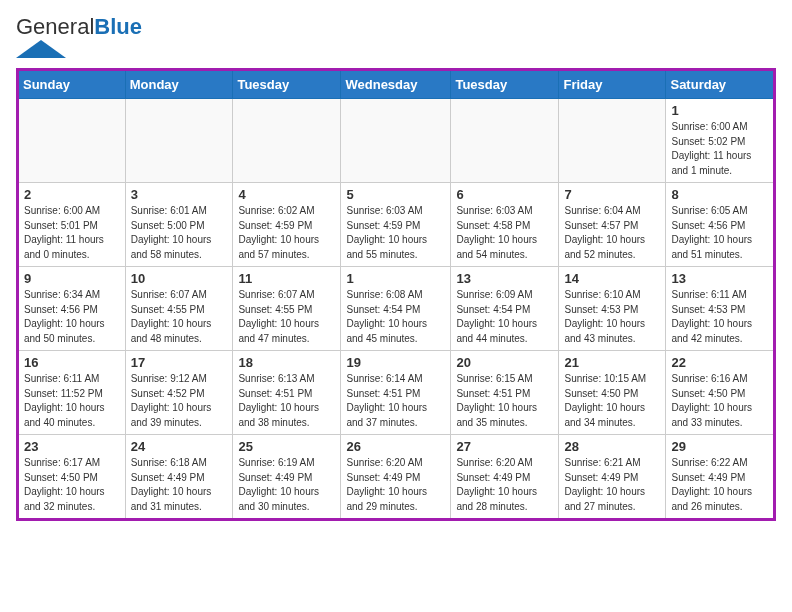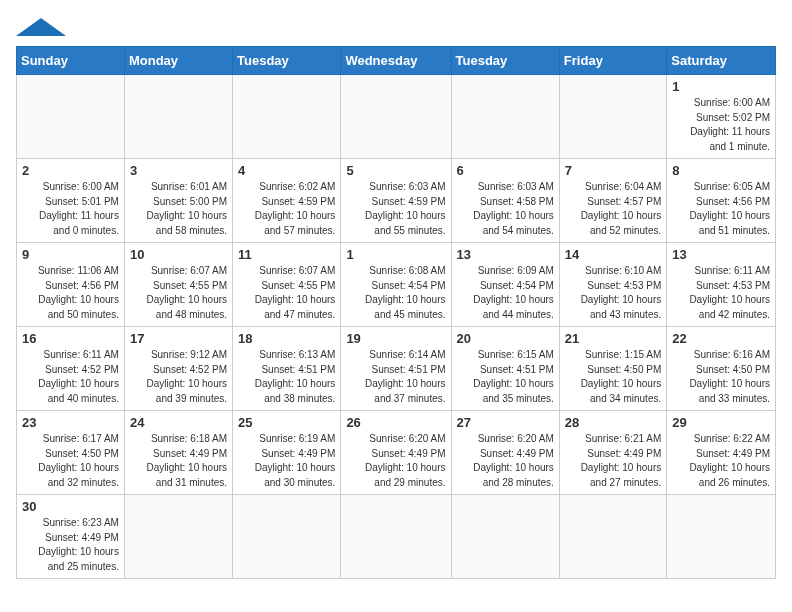--- a/index.html
+++ b/index.html
@@ -42,21 +42,21 @@
       color: #333;
       font-weight: normal;
     }
     .subtitle {
       font-size: 14px;
       color: #555;
     }
     .calendar {
       width: 100%;
       border-collapse: collapse;
-      border: 1px solid #a21caf;
+      border: 3px solid #a21caf;
     }
     .calendar thead tr th {
       background-color: #2979c5;
       color: #fff;
       padding: 6px 4px;
       font-size: 13px;
       font-weight: bold;
       text-align: left;
       border: 1px solid #1a6fb5;
     }
@@ -76,31 +76,33 @@
     .day-number {
       font-size: 13px;
       font-weight: bold;
       display: block;
       margin-bottom: 2px;
     }
     .day-info {
       font-size: 10px;
       color: #333;
       line-height: 1.45;
-      text-align: right;
     }
     .last-row td {
       background: #f0f0f0;
     }
   </style>
 </head>
 <body>
 
 <div class="header-area">
   <div class="logo">
+    <div class="logo-text">
+      <span class="general">General</span><span class="blue">Blue</span>
+    </div>
     <svg class="logo-icon" viewBox="0 0 50 18">
       <polygon points="0,18 25,0 50,18" fill="#1a6fb5"></polygon>
     </svg>
   </div>
   <div class="title-area">
     <div class="month-title"></div>
     <div class="subtitle"></div>
   </div>
 </div>
 
@@ -171,21 +173,21 @@
         <td>
           <span class="day-number">8</span>
           <div class="day-info">Sunrise: 6:05 AM
 Sunset: 4:56 PM
 Daylight: 10 hours and 51 minutes.</div>
         </td>
       </tr>
       <tr>
         <td>
           <span class="day-number">9</span>
-          <div class="day-info">Sunrise: 11:06 AM
+          <div class="day-info">Sunrise: 6:34 AM
 Sunset: 4:56 PM
 Daylight: 10 hours and 50 minutes.</div>
         </td>
         <td>
           <span class="day-number">10</span>
           <div class="day-info">Sunrise: 6:07 AM
 Sunset: 4:55 PM
 Daylight: 10 hours and 48 minutes.</div>
         </td>
         <td>
@@ -216,21 +218,21 @@
           <span class="day-number">13</span>
           <div class="day-info">Sunrise: 6:11 AM
 Sunset: 4:53 PM
 Daylight: 10 hours and 42 minutes.</div>
         </td>
       </tr>
       <tr>
         <td>
           <span class="day-number">16</span>
           <div class="day-info">Sunrise: 6:11 AM
-Sunset: 4:52 PM
+Sunset: 11:52 PM
 Daylight: 10 hours and 40 minutes.</div>
         </td>
         <td>
           <span class="day-number">17</span>
           <div class="day-info">Sunrise: 9:12 AM
 Sunset: 4:52 PM
 Daylight: 10 hours and 39 minutes.</div>
         </td>
         <td>
           <span class="day-number">18</span>
@@ -245,21 +247,21 @@
 Daylight: 10 hours and 37 minutes.</div>
         </td>
         <td>
           <span class="day-number">20</span>
           <div class="day-info">Sunrise: 6:15 AM
 Sunset: 4:51 PM
 Daylight: 10 hours and 35 minutes.</div>
         </td>
         <td>
           <span class="day-number">21</span>
-          <div class="day-info">Sunrise: 1:15 AM
+          <div class="day-info">Sunrise: 10:15 AM
 Sunset: 4:50 PM
 Daylight: 10 hours and 34 minutes.</div>
         </td>
         <td>
           <span class="day-number">22</span>
           <div class="day-info">Sunrise: 6:16 AM
 Sunset: 4:50 PM
 Daylight: 10 hours and 33 minutes.</div>
         </td>
       </tr>
@@ -300,28 +302,14 @@
 Sunset: 4:49 PM
 Daylight: 10 hours and 27 minutes.</div>
         </td>
         <td>
           <span class="day-number">29</span>
           <div class="day-info">Sunrise: 6:22 AM
 Sunset: 4:49 PM
 Daylight: 10 hours and 26 minutes.</div>
         </td>
       </tr>
-      <tr class="last-row">
-        <td>
-          <span class="day-number">30</span>
-          <div class="day-info">Sunrise: 6:23 AM
-Sunset: 4:49 PM
-Daylight: 10 hours and 25 minutes.</div>
-        </td>
-        <td class="empty"></td>
-        <td class="empty"></td>
-        <td class="empty"></td>
-        <td class="empty"></td>
-        <td class="empty"></td>
-        <td class="empty"></td>
-      </tr>
     </tbody>
 </table>
 
 </body></html>

